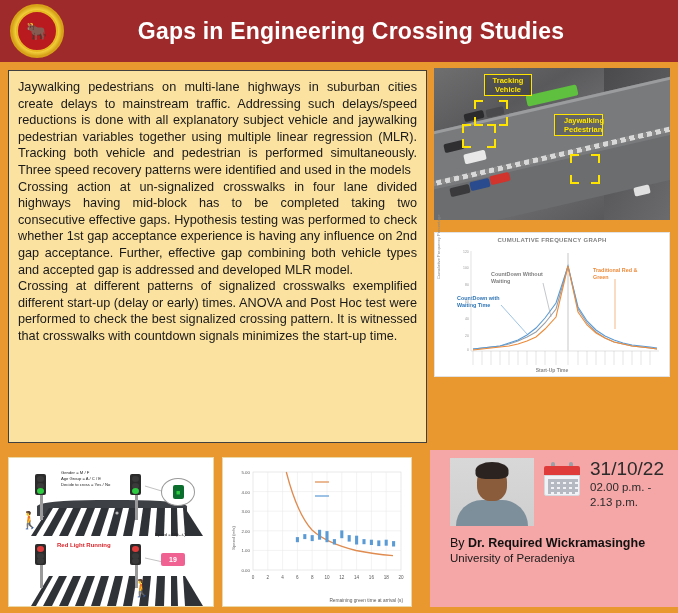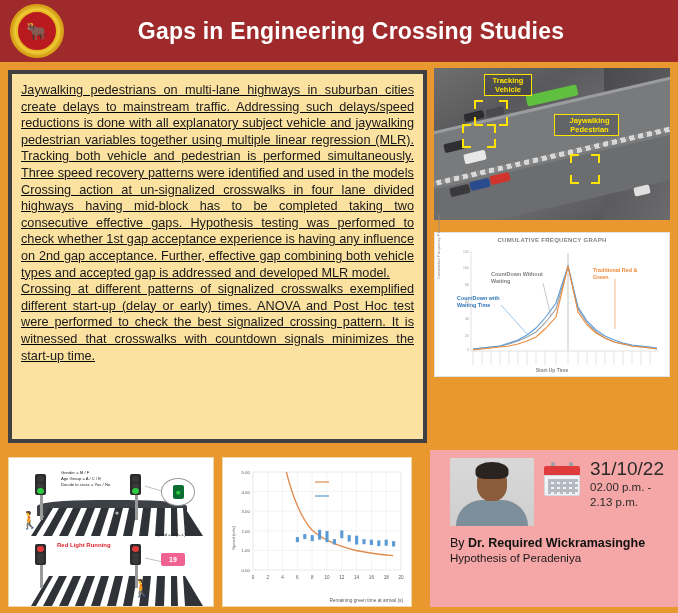--- a/index.html
+++ b/index.html
@@ -38,23 +38,22 @@
     padding-right: 40px;
   }
   .header-rule {
     position: absolute; left: 0; top: 62px; width: 678px; height: 4px; background: #E8982E;
   }
 
   
   .abstract {
     position: absolute; left: 8px; top: 70px; width: 419px; height: 373px;
     background: #FCE2A0;
-    border: 4px solid #404040;
+    border: 1px solid #404040;
     padding: 8px 9px 6px 9px;
-    text-decoration: underline;
   }
   .abstract p {
     font-size: 12.7px; line-height: 16.6px; color: #1a1a1a;
     text-align: justify; text-justify: inter-word;
     font-family: "Liberation Sans", sans-serif;
   }
 
   
   .aerial {
     position: absolute; left: 434px; top: 68px; width: 236px; height: 152px;
@@ -246,21 +245,21 @@
         <span class="cb-bl"></span>
         <span class="cb-br"></span>
     </div>
     <div class="corner-box" style="left:28px;top:56px;width:34px;height:24px;">
       <span class="cb-tl"></span>
         <span class="cb-tr"></span>
         <span class="cb-bl"></span>
         <span class="cb-br"></span>
     </div>
 
-    <div class="lbl-box" style="left:120px;top:46px;width:65px;padding-left:9px;">Jaywalking Pedestrian</div>
+    <div class="lbl-box" style="left:120px;top:46px;width:49px;padding-left:9px;">Jaywalking Pedestrian</div>
     <div class="corner-box" style="left:136px;top:86px;width:30px;height:30px;">
       <span class="cb-tl"></span>
         <span class="cb-tr"></span>
         <span class="cb-bl"></span>
         <span class="cb-br"></span>
     </div>
   </div>
 
   <div class="cfchart">
     <div class="cf-title">CUMULATIVE FREQUENCY GRAPH</div>
@@ -491,16 +490,16 @@
       </div>
       <div>
         <div class="sp-date">31/10/22</div>
         <div class="sp-time">02.00 p.m. -</div>
         <div class="sp-time">2.13 p.m.</div>
       </div>
     </div>
     <div class="sp-by">
       <span>By </span><b>Dr. Required Wickramasinghe</b>
     </div>
-    <div class="sp-dept">Hypothesis of Peradeniya</div>
+    <div class="sp-dept">University of Peradeniya</div>
   </div>
 
 </div>
 
 </body></html>

